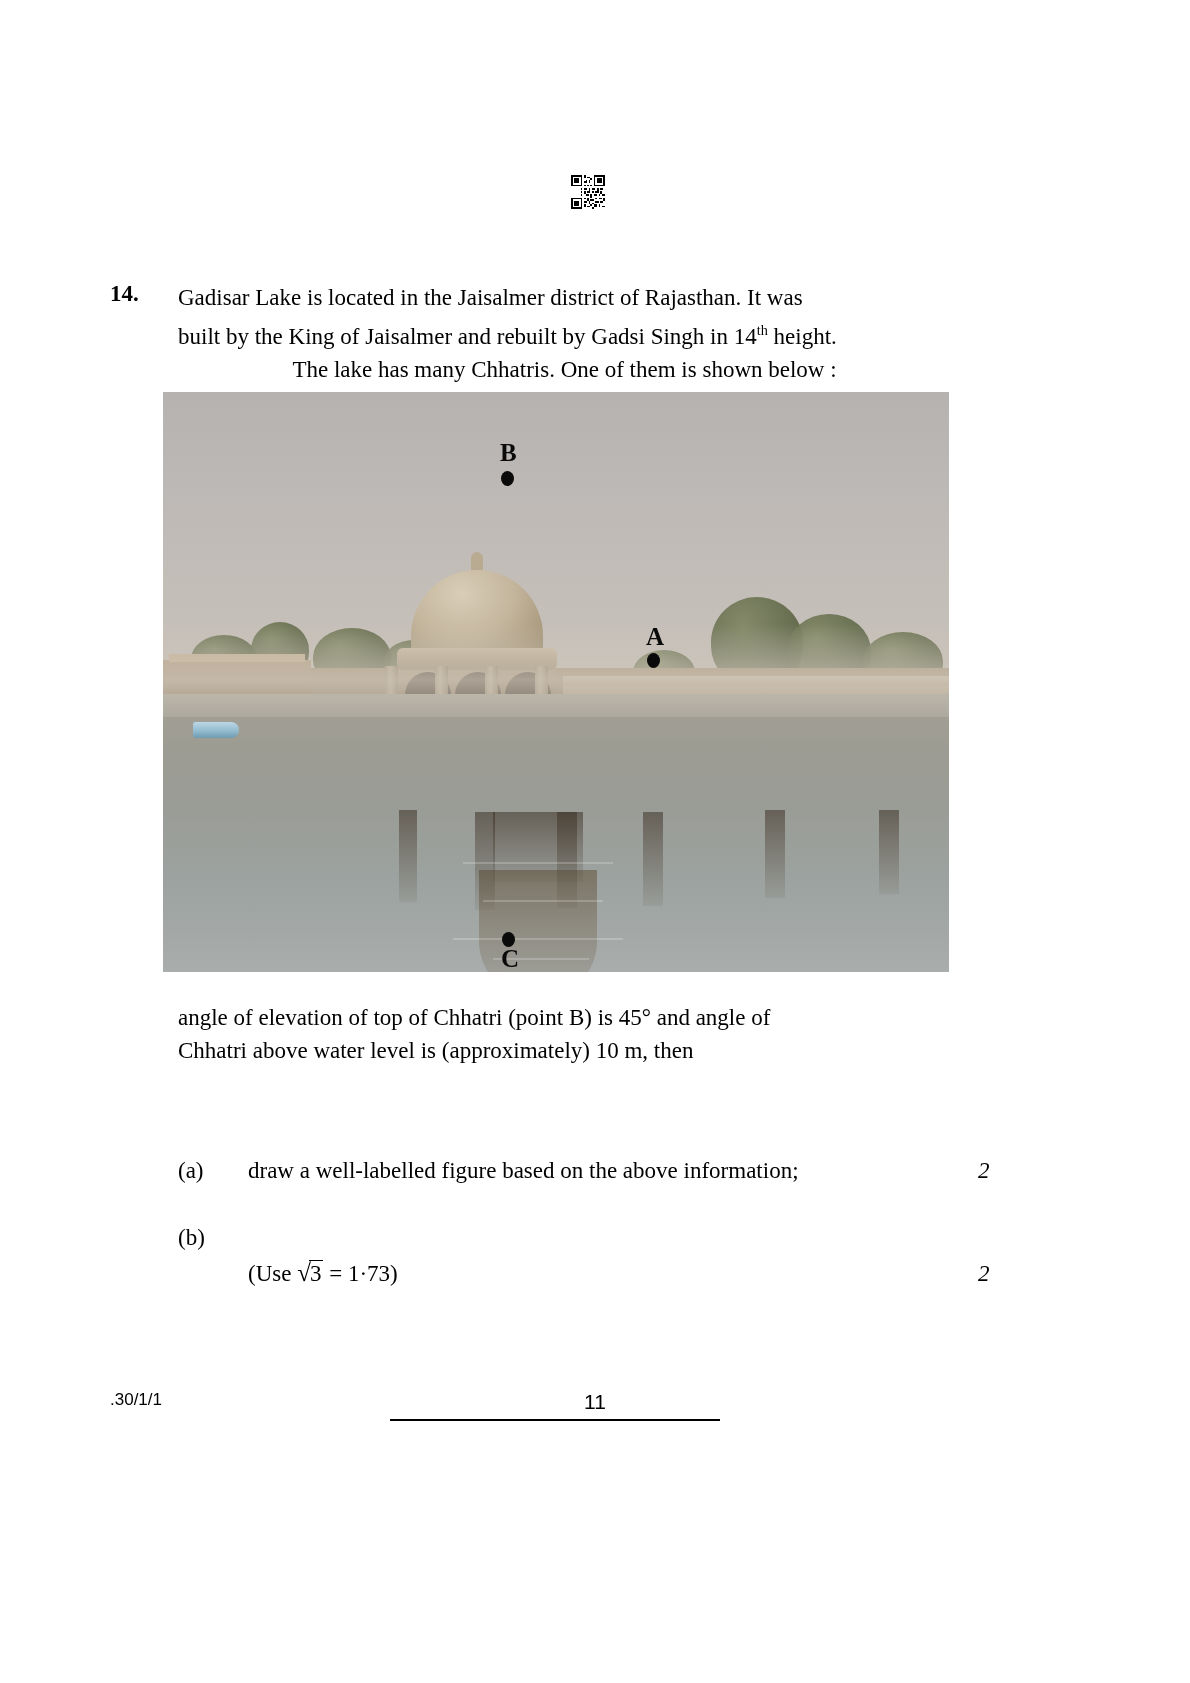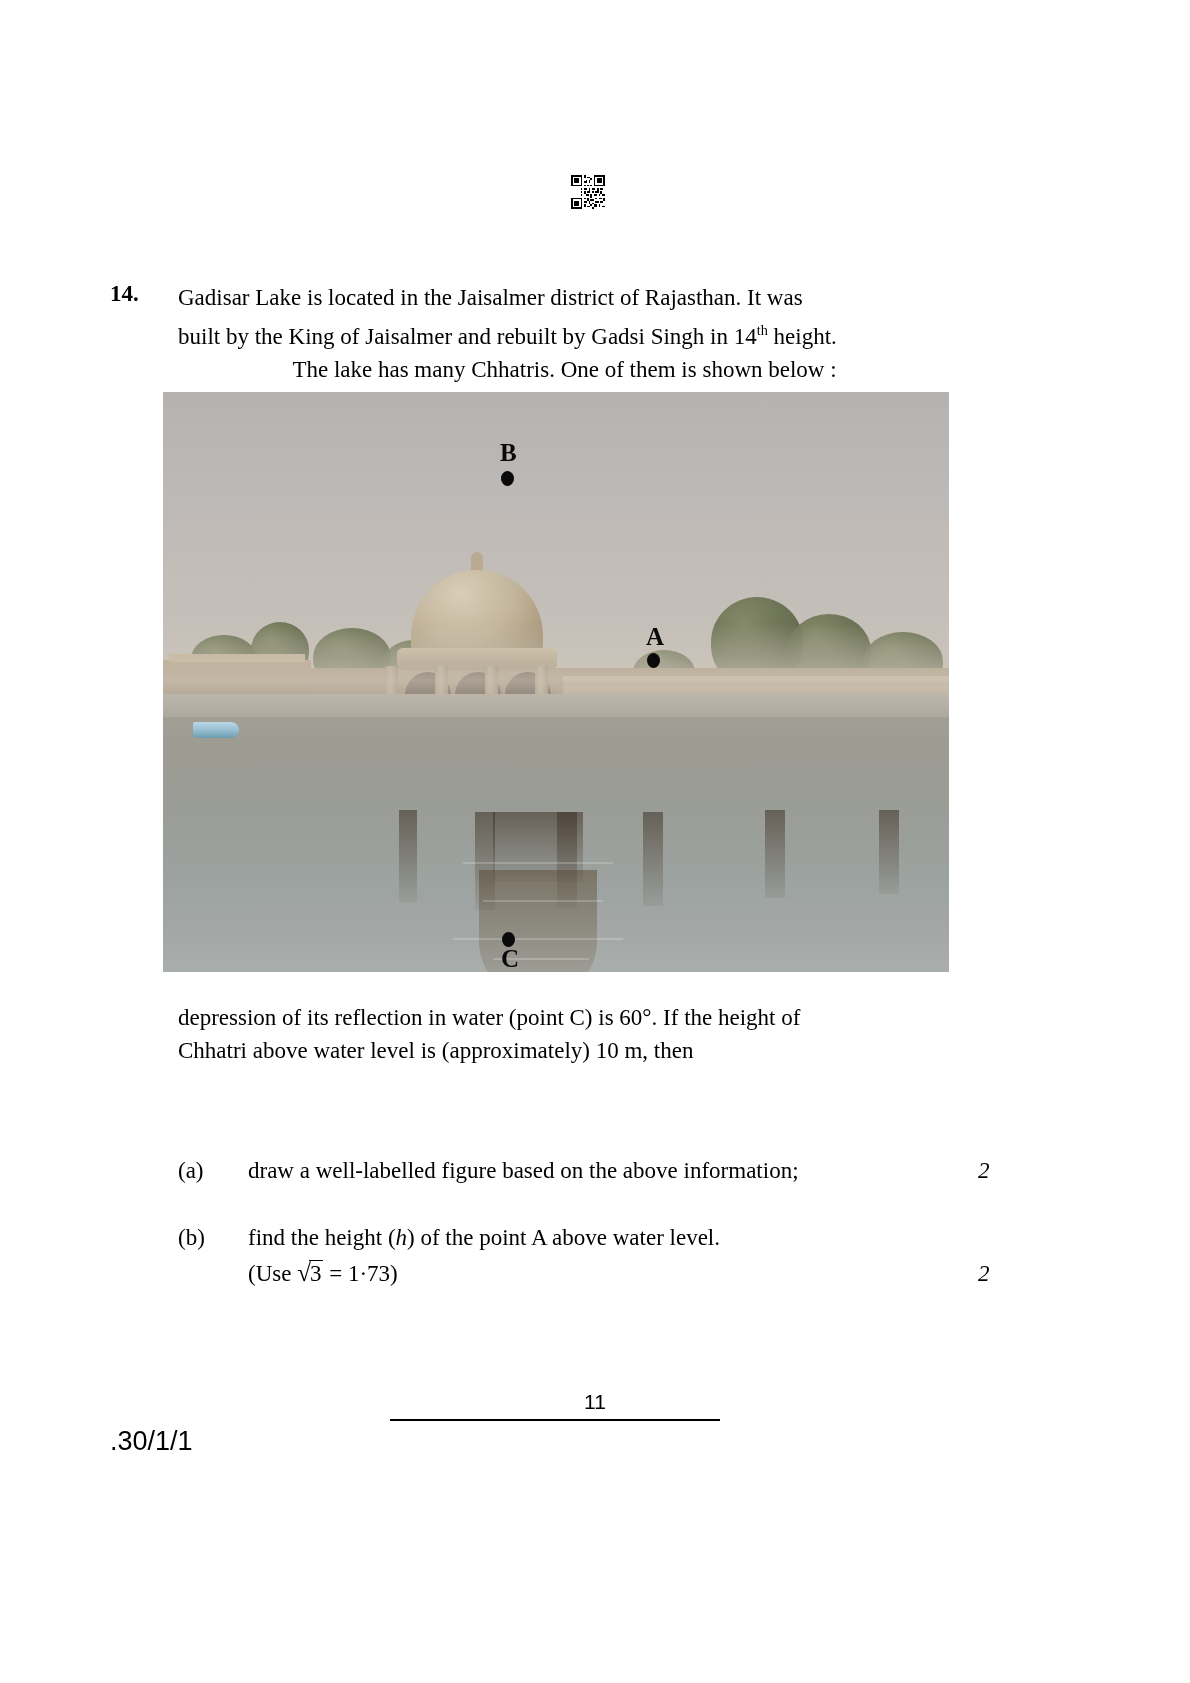--- a/index.html
+++ b/index.html
@@ -200,23 +200,23 @@
 
   em.mathit { font-style: italic; }
 
   .sqrt-inline { display: inline-block; position: relative; white-space: nowrap; }
   .sqrt-inline .rad { font-size: 25px; line-height: 1; }
   .sqrt-inline .rcontent { border-top: 1.4px solid #000; padding: 0 2px 0 1px; margin-left: -2px; }
 
   
   .footer-code {
     position: absolute;
-    left: 110px; top: 1426px;
+    left: 110px; top: 1390px;
     font-family: "Liberation Sans", sans-serif;
-    font-size: 27px;
+    font-size: 17px;
   }
   .footer-page {
     position: absolute;
     left: 0; top: 1390px; width: 1190px;
     text-align: center;
     font-family: "Liberation Sans", sans-serif;
     font-size: 21px;
   }
   .footer-rule {
     position: absolute;
@@ -398,30 +398,29 @@
     <div class="pt-dot" style="left:338px; top:79px;"></div>
 
     <div class="pt-label" style="left:483px; top:232px;">A</div>
     <div class="pt-dot" style="left:484px; top:261px;"></div>
 
     <div class="pt-dot" style="left:339px; top:540px;"></div>
     <div class="pt-label" style="left:338px; top:554px;">C</div>
   </div>
 
   <div class="observe">
-    <p>depression of its reflection in water (point C) is 60°. If the height of</p>
+    <p>angle of elevation of top of Chhatri (point B) is 45° and angle of</p>
     <p class="lastline">Chhatri above water level is (approximately) 10 m, then</p>
   </div>
 
   <div class="subitem sub-a-tag">(a)</div>
   <div class="subitem sub-a-text">draw a well-labelled figure based on the above information;</div>
   <div class="subitem sub-a-marks">2</div>
 
   <div class="subitem sub-b-tag">(b)</div>
-  <div class="subitem sub-b-text"><span>find the height (</span><em class="mathit">h</em><span>) of the point A above water level.</span></div>
 
   <div class="subitem sub-b-note"><span>(Use </span><span class="sqrt-inline"><span class="rad">√</span><span class="rcontent">3</span></span><span> = 1·73)</span></div>
 
   <div class="subitem sub-b-marks">2</div>
 
   <div class="footer-code">.30/1/1</div>
   <div class="footer-page">11</div>
   <div class="footer-rule"></div>
 
 </div>

